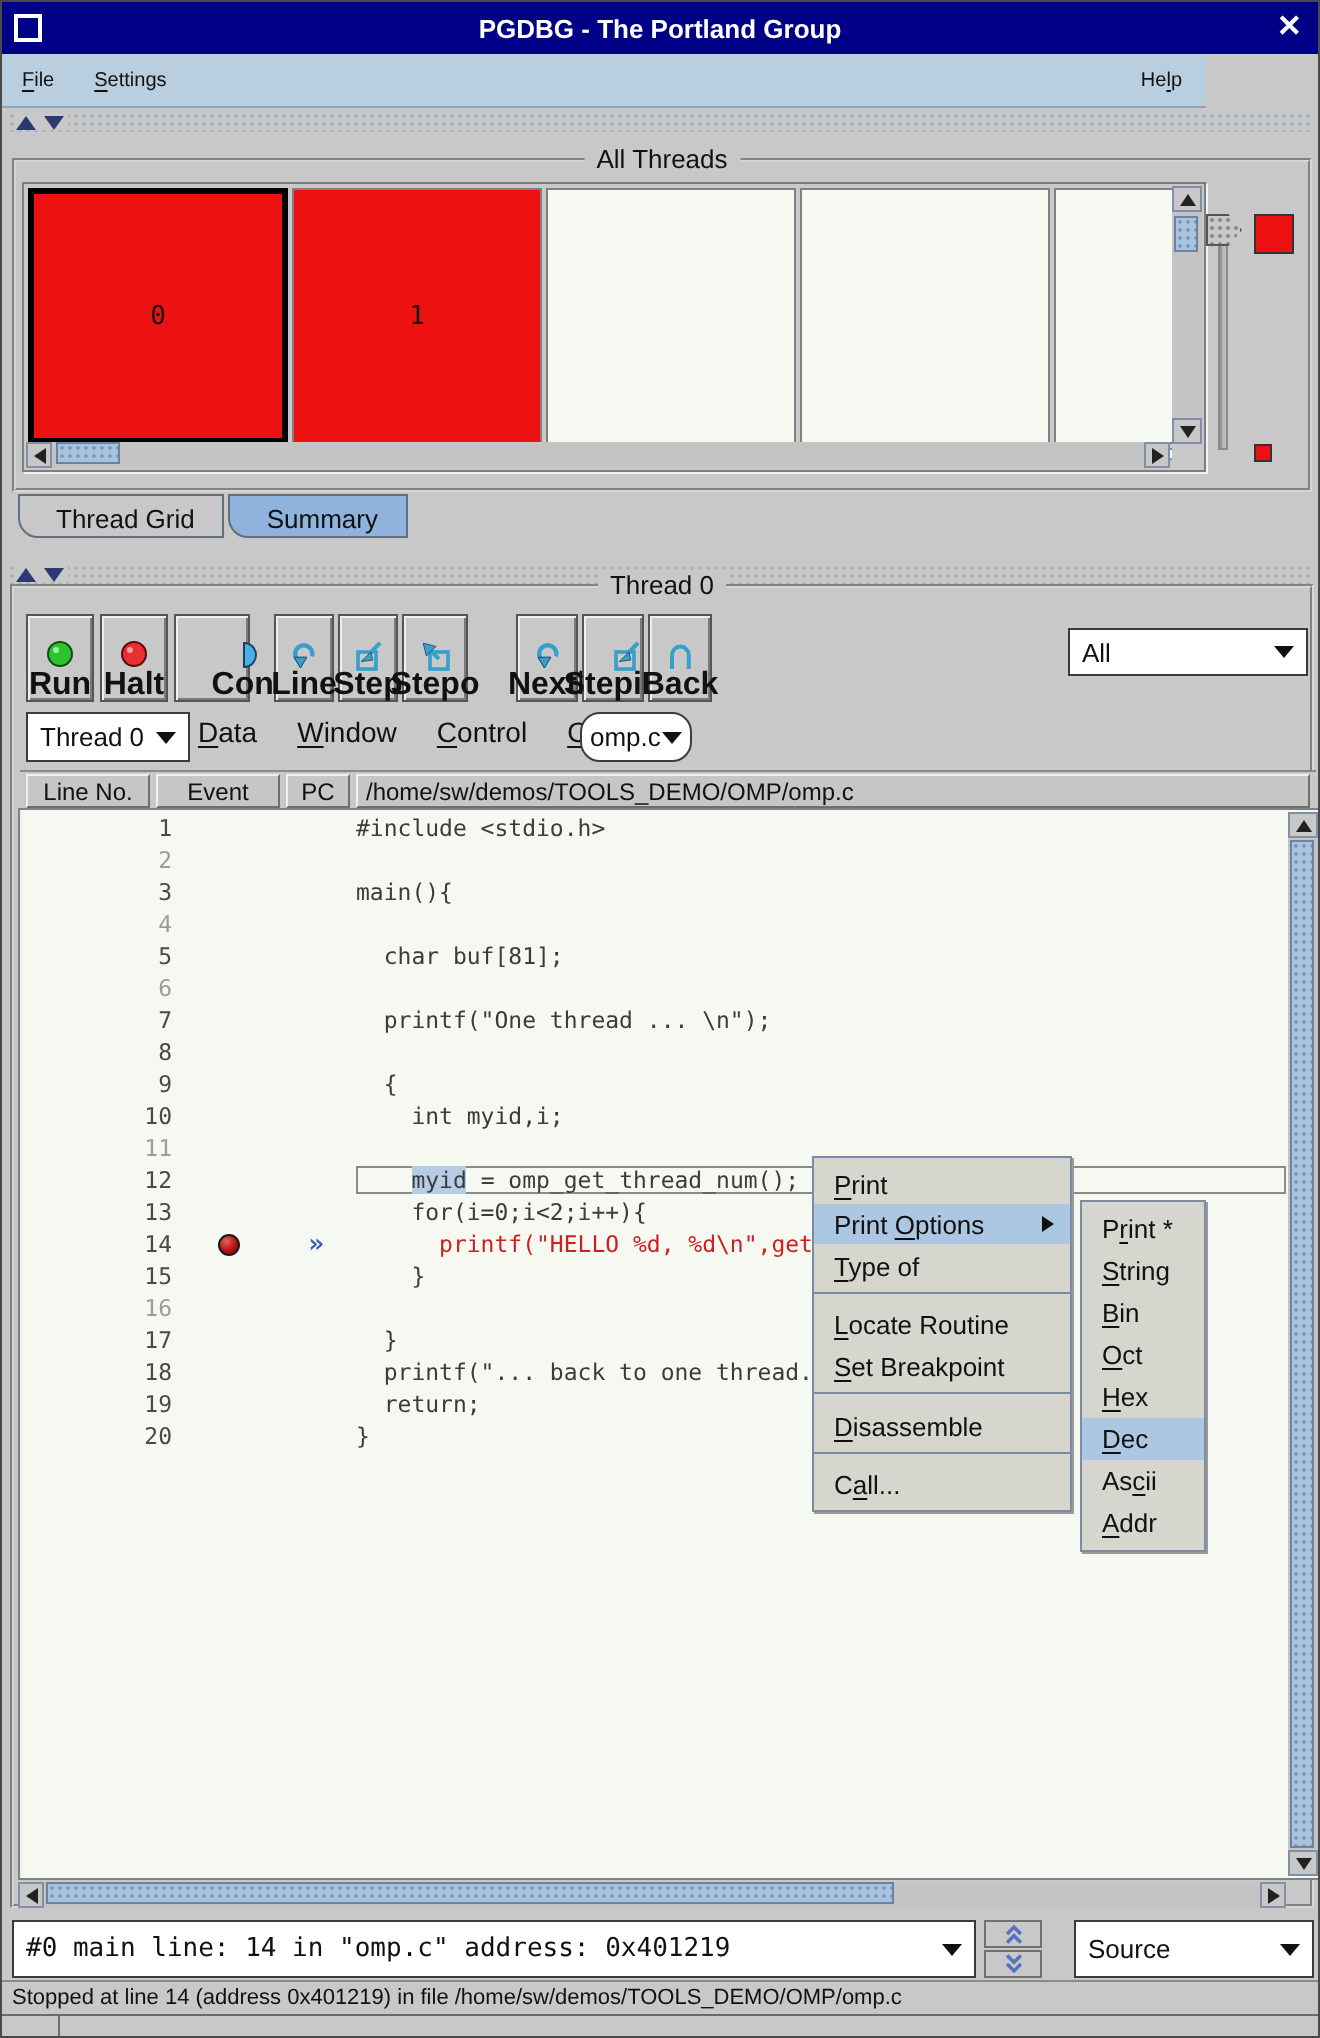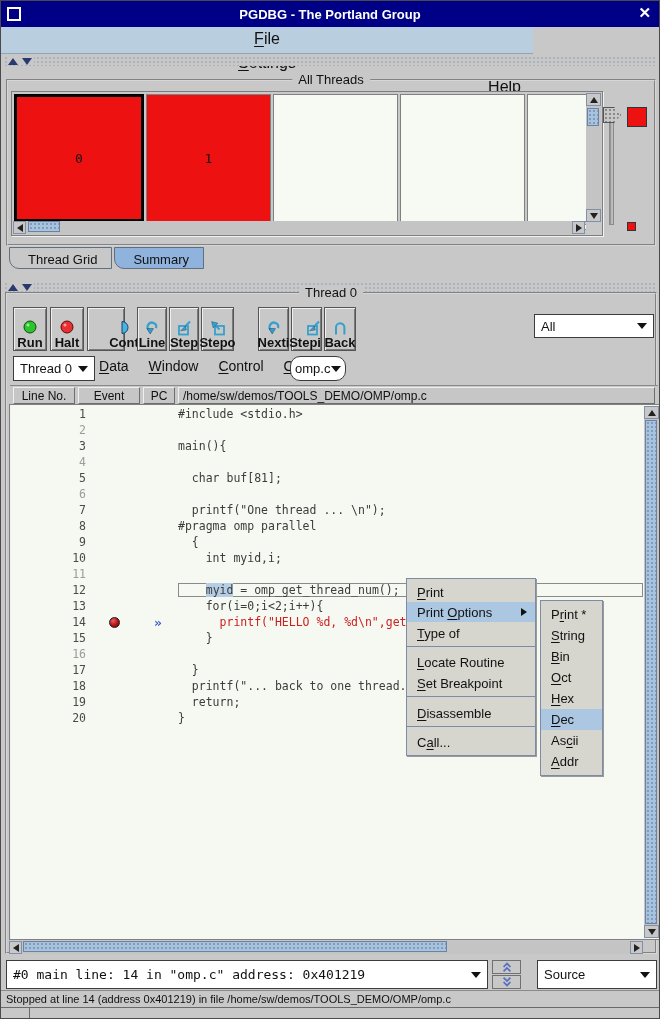--- a/index.html
+++ b/index.html
@@ -8,22 +8,22 @@
     font-family:"Liberation Sans",sans-serif;color:#111;border:1px solid #4a4a4a;overflow:hidden;}
 
   
   .titlebar{position:absolute;left:0;top:0;width:658px;height:26px;background:#000087;
     display:flex;align-items:center;}
   .win-icon{width:14px;height:14px;margin-left:6px;border:2px solid #fff;background:#000087;}
   .title-text{position:absolute;left:0;right:0;text-align:center;color:#fff;font-weight:bold;font-size:13px;}
   .close-btn{position:absolute;right:8px;top:3px;color:#fff;font-weight:bold;font-size:15px;cursor:default;}
 
   
-  .menubar{position:absolute;left:0;top:26px;width:532px;height:27px;background:#b9cede;
-    display:flex;align-items:center;font-size:16px;border-bottom:1px solid #8fa5b5;flex-direction:column;}
+  .menubar{position:absolute;left:0;top:26px;width:602px;height:27px;background:#b9cede;
+    display:flex;align-items:center;font-size:10px;border-bottom:1px solid #8fa5b5;}
   .menu-item{padding:3px 10px;}
   .menu-item.right{margin-left:auto;margin-right:2px;}
 
   
   .splitter{position:absolute;left:3px;width:652px;height:10px;background:#c8c8c8;
     background-image:radial-gradient(circle,#a9b4bd 0.8px,transparent 1px);background-size:4px 4px;}
   .split-arrows{position:absolute;left:4px;top:1px;width:26px;height:8px;background:#c8c8c8;display:flex;gap:4px;align-items:center;}
   .tri-up{width:0;height:0;border-left:5px solid transparent;border-right:5px solid transparent;border-bottom:7px solid #2a3a6e;}
   .tri-down{width:0;height:0;border-left:5px solid transparent;border-right:5px solid transparent;border-top:7px solid #2a3a6e;}
 
@@ -67,21 +67,21 @@
   .tabs-row{position:absolute;left:8px;top:246px;display:flex;gap:2px;}
   .tab{height:22px;padding:2px 14px 0 18px;font-size:13px;background:#c8c8c8;
     border:1px solid #60707e;border-bottom-left-radius:10px;display:flex;align-items:center;text-align:center;}
   .tab.active{background:#8fb3dc;}
 
   
   .tb-btn{position:absolute;top:13px;height:44px;background:#c8c8c8;border:1px solid #555;
     box-shadow:inset 1px 1px 0 #efefef, inset -1px -1px 0 #7a7a7a;
     display:flex;flex-direction:column;align-items:center;justify-content:flex-end;padding-bottom:1px;}
   .tb-btn svg{margin-bottom:0;}
-  .tb-label{font-size:13px;font-weight:bold;line-height:13px;}
+  .tb-label{font-size:16px;font-weight:bold;line-height:13px;}
 
   
   .combo{position:absolute;background:#fff;border:1px solid #3c3c3c;display:flex;align-items:center;
     font-size:13px;padding:0 6px;}
   .combo .arrow{margin-left:auto;width:0;height:0;border-left:5px solid transparent;
     border-right:5px solid transparent;border-top:6px solid #111;}
   .combo.mono{font-family:"DejaVu Sans Mono",monospace;}
 
   .pseudo-menus{position:absolute;left:92px;top:64px;display:flex;gap:20px;font-size:14px;}
 
@@ -396,21 +396,20 @@
             <span class="col-num">7</span>
             <span class="col-event"></span>
             <span class="col-pc"></span>
             <span class="col-code"><span>  printf("One thread ... \n");</span><span class="sel"></span><span></span></span>
           </div>
 
           <div class="src-row">
             <span class="col-num">8</span>
             <span class="col-event"></span>
             <span class="col-pc"></span>
-            <span class="col-code"><span>#pragma omp parallel</span><span class="sel"></span><span></span></span>
           </div>
 
           <div class="src-row">
             <span class="col-num">9</span>
             <span class="col-event"></span>
             <span class="col-pc"></span>
             <span class="col-code"><span>  {</span><span class="sel"></span><span></span></span>
           </div>
 
           <div class="src-row">

